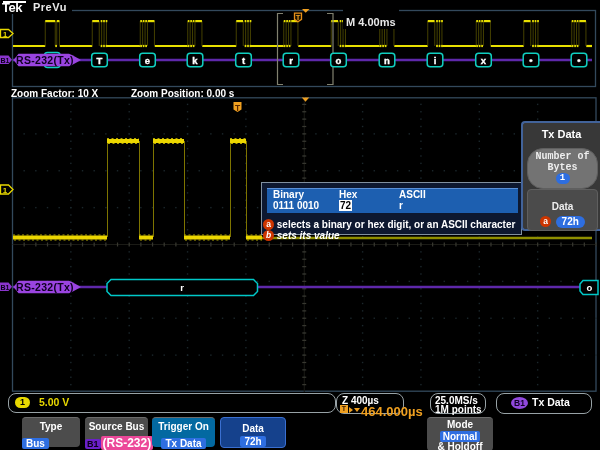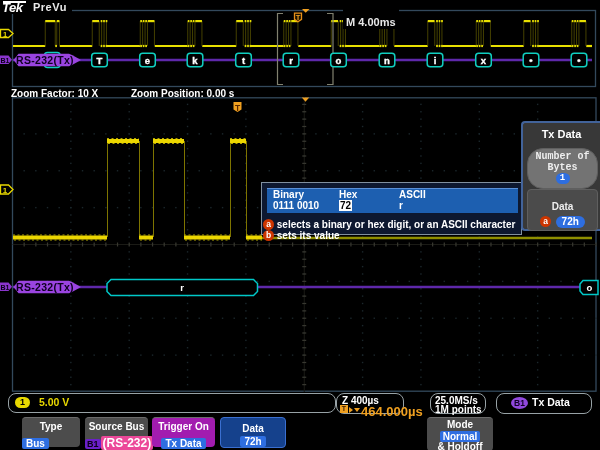--- a/index.html
+++ b/index.html
@@ -1062,38 +1062,38 @@
         <text x="435" y="64" font-size="9.5" font-weight="bold" fill="#fff" stroke="#fff" stroke-width="0.35" text-anchor="middle">i</text>
         <rect x="475.7" y="53.2" width="15.6" height="13.6" rx="3" fill="#000" stroke="#10cfc0" stroke-width="1.5"></rect>
         <text x="483.5" y="64" font-size="9.5" font-weight="bold" fill="#fff" stroke="#fff" stroke-width="0.35" text-anchor="middle">x</text>
         <rect x="523.2" y="53.2" width="15.6" height="13.6" rx="3" fill="#000" stroke="#10cfc0" stroke-width="1.5"></rect>
         <text x="531" y="64" font-size="9.5" font-weight="bold" fill="#fff" stroke="#fff" stroke-width="0.35" text-anchor="middle">•</text>
         <rect x="571.2" y="53.2" width="15.6" height="13.6" rx="3" fill="#000" stroke="#10cfc0" stroke-width="1.5"></rect>
         <text x="579" y="64" font-size="9.5" font-weight="bold" fill="#fff" stroke="#fff" stroke-width="0.35" text-anchor="middle">•</text>
       </g>
 </svg>
 
-<div class="t" style="left:0px;top:0px;width:30px;height:14px;background:#000;color:#fff;font-size:13px;font-weight:bold;letter-spacing:-0.5px;padding-left:2px;font-style:italic;">Tek</div>
+<div class="t" style="left:0px;top:0px;width:30px;height:14px;background:#000;color:#fff;font-size:13px;font-weight:bold;letter-spacing:-0.5px;padding-left:2px;">Tek</div>
 <div class="t" style="left:3px;top:1px;width:23px;height:2px;background:#fff;"></div>
 <div class="t" style="left:30px;top:0px;color:#e8e8e8;font-size:11px;font-weight:bold;letter-spacing:0.5px;background:#000;padding:1px 5px 0 3px;">PreVu</div>
 <div class="t" style="left:343px;top:0px;color:#e8e8e8;font-size:11px;font-weight:bold;background:#000;padding:16px 3px 1px 3px;">M 4.00ms</div>
 
 <div class="t" style="left:11px;top:87.5px;color:#fff;font-size:10px;font-weight:bold;">Zoom Factor: 10 X</div>
 <div class="t" style="left:131px;top:87.5px;color:#fff;font-size:10px;font-weight:bold;">Zoom Position: 0.00 s</div>
 
 <div class="t" style="left:261px;top:182px;width:259px;height:51px;background:#0d1830;border:1px solid #8090a0;">
   <div style="position:absolute;left:5px;top:4.5px;width:251px;height:24px;background:#1d5fb0;border-top:1px solid #5a90d8;"></div>
   <div class="t" style="left:11px;top:6px;color:#fff;font-size:10px;font-weight:bold;">Binary</div>
   <div class="t" style="left:77px;top:6px;color:#fff;font-size:10px;font-weight:bold;">Hex</div>
   <div class="t" style="left:137px;top:6px;color:#fff;font-size:10px;font-weight:bold;">ASCII</div>
   <div class="t" style="left:11px;top:17px;color:#fff;font-size:10px;font-weight:bold;">0111 0010</div>
   <div class="t" style="left:77px;top:17px;color:#000;font-size:10px;font-weight:bold;background:#fff;padding:0 1px;">72</div>
   <div class="t" style="left:137px;top:17px;color:#fff;font-size:10px;font-weight:bold;">r</div>
   <div class="t" style="left:1px;top:32px;"><span style="display:inline-block;width:11px;height:11px;border-radius:6px;background:#cc3500;color:#fff;font-size:8.5px;font-weight:bold;text-align:center;line-height:11px;vertical-align:middle;">a</span><span style="color:#fff;font-size:10px;font-weight:bold;vertical-align:middle;"> selects a binary or hex digit, or an ASCII character</span></div>
-  <div class="t" style="left:1px;top:43px;"><span style="display:inline-block;width:11px;height:11px;border-radius:6px;background:#cc3500;color:#fff;font-size:8.5px;font-weight:bold;text-align:center;line-height:11px;vertical-align:middle;">b</span><span style="color:#fff;font-size:10px;font-weight:bold;vertical-align:middle;"> sets its value</span></div>
+  <div class="t" style="left:1px;top:43px;font-style:italic;"><span style="display:inline-block;width:11px;height:11px;border-radius:6px;background:#cc3500;color:#fff;font-size:8.5px;font-weight:bold;text-align:center;line-height:11px;vertical-align:middle;">b</span><span style="color:#fff;font-size:10px;font-weight:bold;vertical-align:middle;"> sets its value</span></div>
 </div>
 
 <div class="t" style="left:521px;top:121px;width:79px;height:110px;background:#383838;border:2px solid #42639a;border-right:none;border-radius:4px 0 0 4px;box-sizing:border-box;">
   <div class="t" style="left:0;top:5px;width:100%;text-align:center;color:#fff;font-size:11px;font-weight:bold;">Tx Data</div>
   <div class="t" style="left:4px;top:24.5px;width:69px;height:39px;background:#737373;border:1px solid #5f5f5f;border-radius:16px;font-family:Liberation Mono, monospace;">
     <div style="text-align:center;color:#eee;font-size:10px;font-weight:bold;line-height:11px;margin-top:2px;">Number of<br>Bytes</div>
     <div style="margin:0 auto;width:14px;height:11px;background:#2e6ee0;border-radius:6px;color:#fff;font-size:9px;font-weight:bold;text-align:center;line-height:11px;">1</div>
   </div>
   <div class="t" style="left:4px;top:66px;width:69px;height:40px;background:#4b4b4b;border:1px solid #5f5f5f;border-radius:4px;">
     <div style="text-align:center;color:#eee;font-size:10px;font-weight:bold;margin-top:11px;">Data</div>
@@ -1122,21 +1122,21 @@
 </div>
 
 <div class="t" style="left:22px;top:417px;width:58px;height:29px;background:#4c4c4c;border-radius:4px;border-top:1px solid #6a6a6a;">
   <div style="text-align:center;color:#fff;font-size:10px;font-weight:bold;margin-top:3px;">Type</div>
   <div style="text-align:left;margin-top:1px;"><span style="background:#2e6ee0;color:#fff;font-size:10px;font-weight:bold;padding:0 4px;border-radius:2px;">Bus</span></div>
 </div>
 <div class="t" style="left:85px;top:417px;width:63px;height:29px;background:#4c4c4c;border-radius:4px;border-top:1px solid #6a6a6a;">
   <div style="text-align:center;color:#fff;font-size:10px;font-weight:bold;margin-top:3px;">Source Bus</div>
   <div style="text-align:center;margin-top:1px;"><span style="background:#6a1fc8;color:#0a0018;font-size:9px;font-weight:bold;padding:0 2px;border-radius:2px;">B1</span><span style="background:#ec4899;color:#fff;font-size:12px;font-weight:bold;padding:0 2px;border-radius:2px;">(RS-232)</span></div>
 </div>
-<div class="t" style="left:152px;top:417px;width:63px;height:29px;background:#a21caf;border-radius:4px;border-top:1px solid #6a6a6a;">
+<div class="t" style="left:152px;top:417px;width:63px;height:29px;background:#0369a1;border-radius:4px;border-top:1px solid #6a6a6a;">
   <div style="text-align:center;color:#fff;font-size:10px;font-weight:bold;margin-top:3px;">Trigger On</div>
   <div style="text-align:center;margin-top:1px;"><span style="background:#2e6ee0;color:#fff;font-size:10px;font-weight:bold;padding:0 4px;border-radius:2px;">Tx Data</span></div>
 </div>
 <div class="t" style="left:220px;top:417px;width:66px;height:31px;background:#15418c;border-radius:4px;border:1px solid #3a6fd0;box-sizing:border-box;">
   <div style="text-align:center;color:#fff;font-size:10px;font-weight:bold;margin-top:5px;line-height:11px;">Data</div>
   <div style="text-align:center;margin-top:0px;line-height:11px;"><span style="display:inline-block;background:#2e6ee0;color:#fff;font-size:10px;font-weight:bold;padding:0 4px;border-radius:2px;line-height:11px;">72h</span></div>
 </div>
 <div class="t" style="left:427px;top:417px;width:66px;height:33px;background:#4c4c4c;border-radius:4px;border-top:1px solid #6a6a6a;line-height:10px;">
   <div style="text-align:center;color:#fff;font-size:10px;font-weight:bold;margin-top:2px;">Mode</div>
   <div style="text-align:center;"><span style="display:inline-block;background:#2e6ee0;color:#fff;font-size:10px;font-weight:bold;padding:0 3px;border-radius:2px;line-height:11px;">Normal</span></div>

